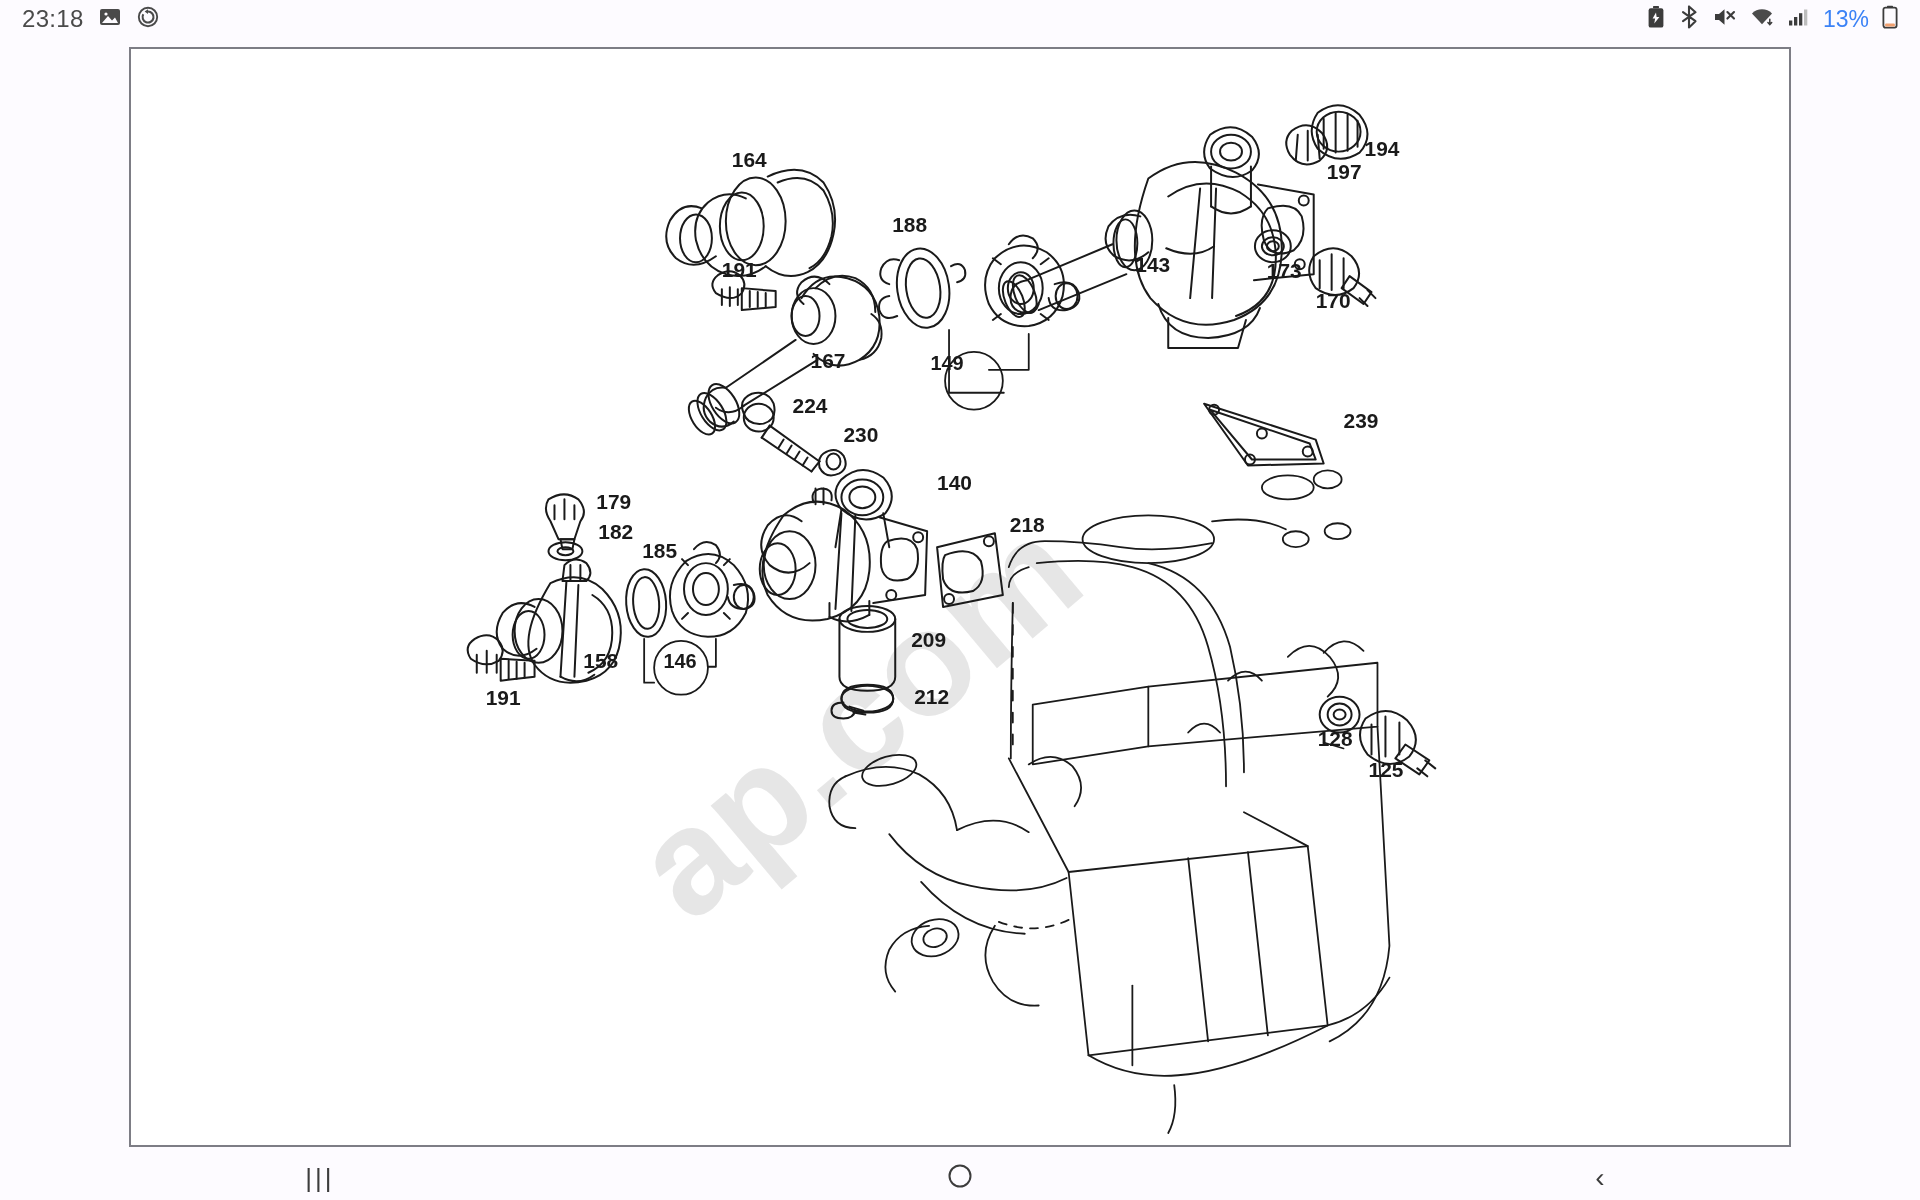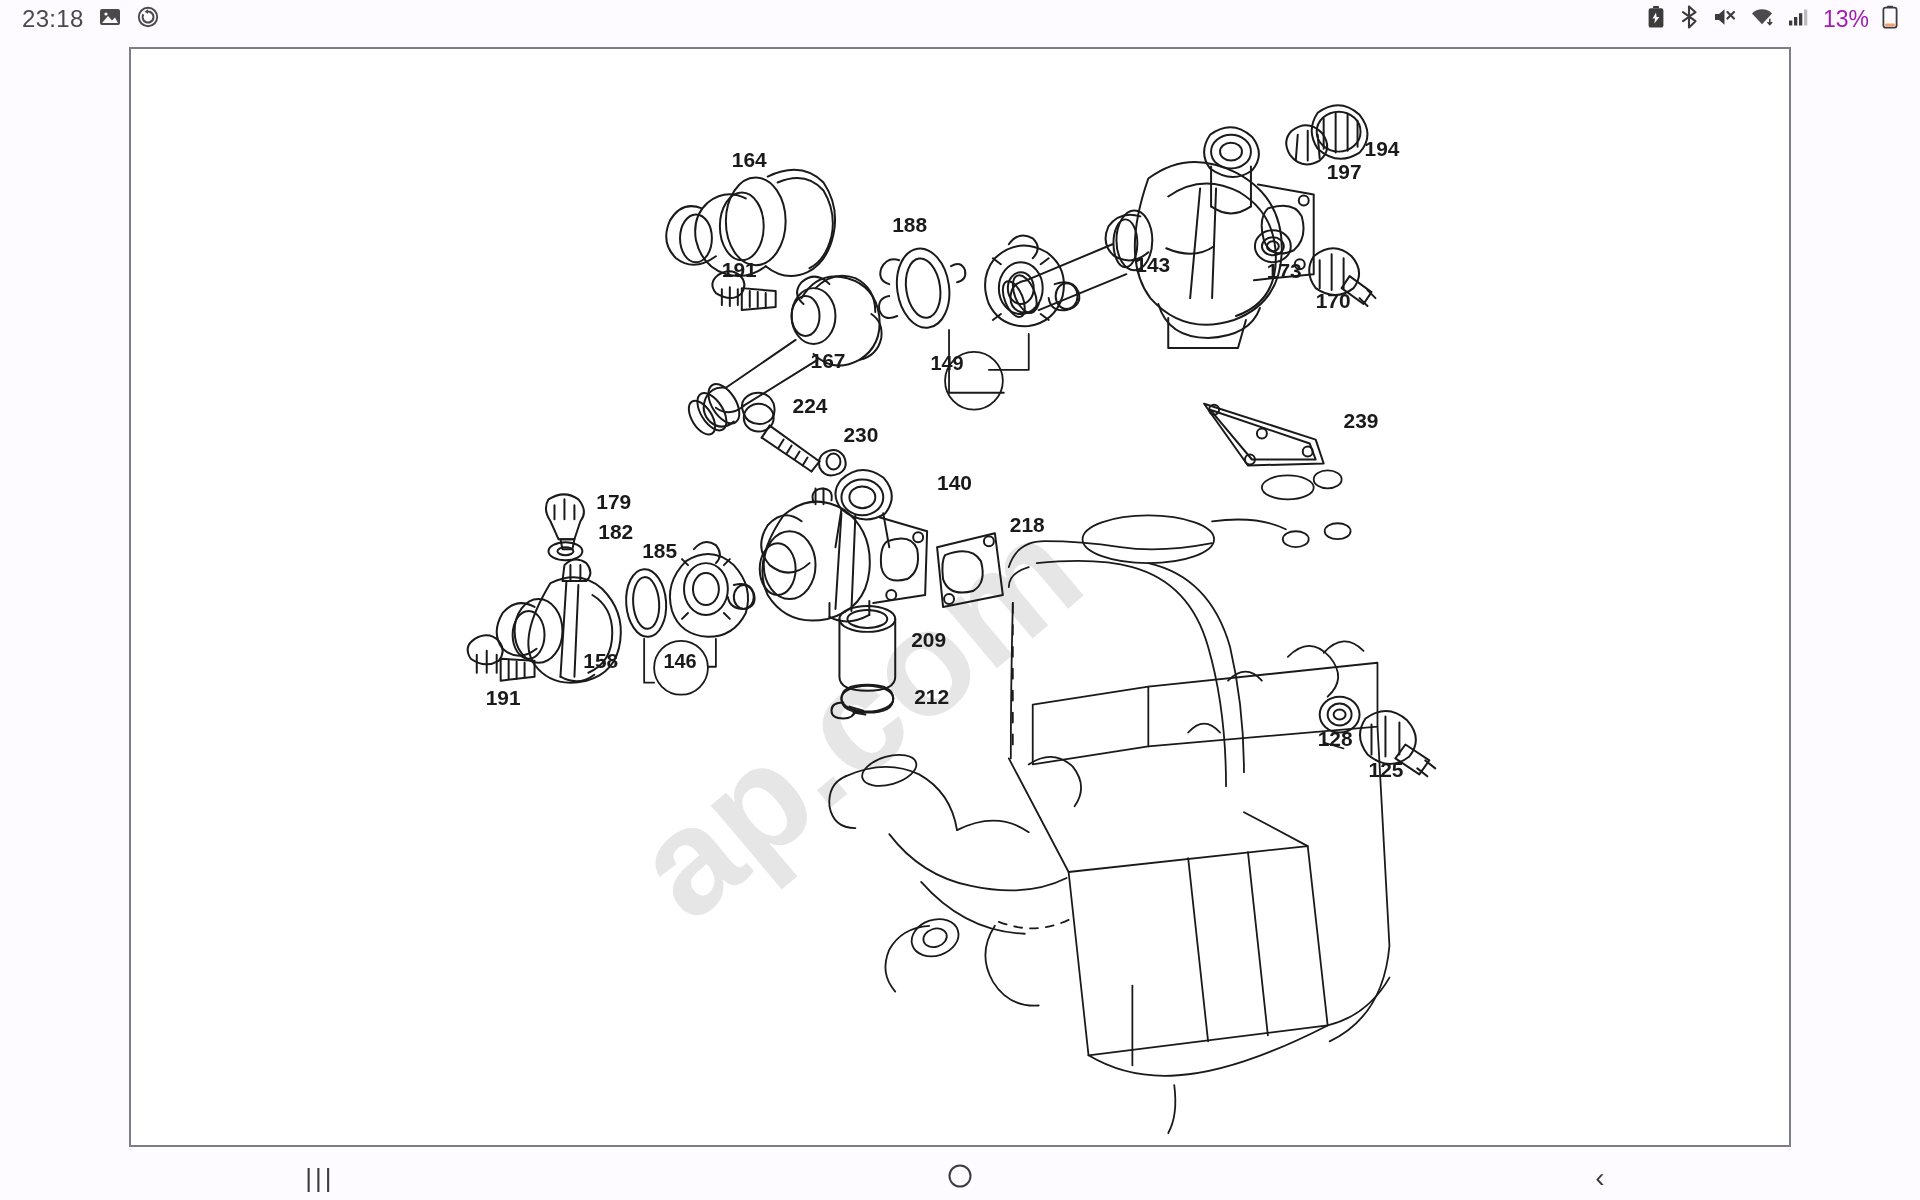--- a/index.html
+++ b/index.html
@@ -17,21 +17,21 @@
     background: #fdfbff;
     display: flex; align-items: center;
     padding: 16px 22px;
   }
   .status-left { display: flex; align-items: center; gap: 14px; }
   .status-right { display: flex; align-items: center; gap: 13px; margin-left: auto; }
   .clock {
     font-size: 24px; color: #4a4a4a; letter-spacing: .3px;
     font-family: "Liberation Sans", sans-serif;
   }
-  .battery-pct { font-size: 23px; color: #a21caf; letter-spacing: 0; }
+  .battery-pct { font-size: 23px; color: #3b82f6; letter-spacing: 0; }
   .sicon { display: block; }
 
   
   .viewer {
     position: absolute;
     top: 38px; left: 0;
     width: 1920px; height: 1118px;
     background: #fdfbff;
     display: flex; align-items: center; justify-content: center;
   }

